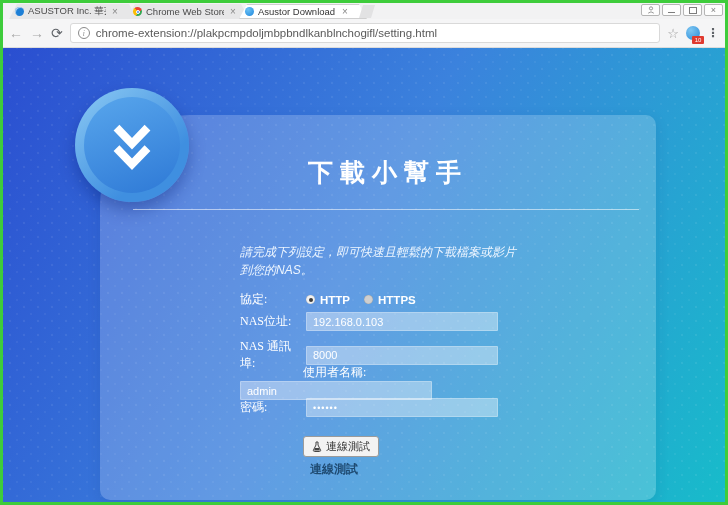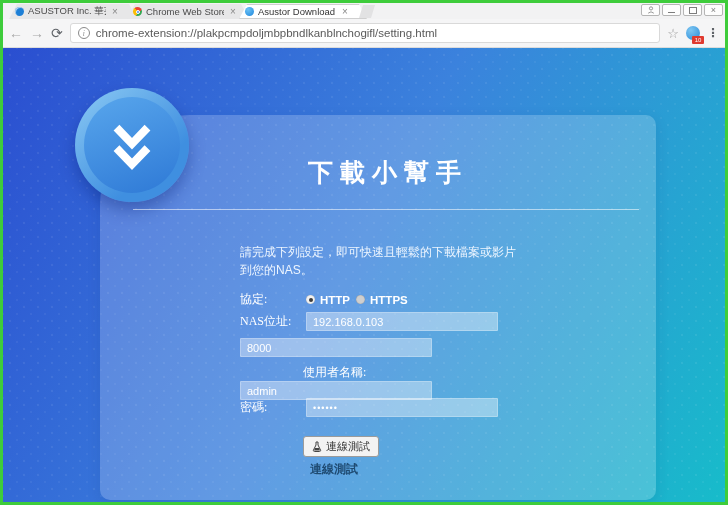--- a/index.html
+++ b/index.html
@@ -40,26 +40,26 @@
     background:
       radial-gradient(rgba(255,255,255,0.07) 1px, transparent 1.6px) 0 0/14px 14px,
       radial-gradient(rgba(255,255,255,0.05) 1px, transparent 1.6px) 7px 7px/14px 14px,
       linear-gradient(118deg,#2a4ed0 0%,#3b82dd 48%,#17bcca 100%);
   }
   .card{position:absolute;left:97px;top:67px;width:556px;height:385px;background:rgba(255,255,255,0.20);border-radius:90px 10px 10px 10px;box-shadow:0 4px 14px rgba(0,40,110,0.12);}
   .logo{position:absolute;left:72px;top:40px;width:114px;height:114px;border-radius:50%;background:linear-gradient(140deg,#8ccaf4 0%,#3f8fe0 70%);box-shadow:0 8px 16px rgba(0,25,110,0.35);display:flex;align-items:center;justify-content:center;}
   .logo-inner{width:96px;height:96px;border-radius:50%;background:linear-gradient(160deg,#58a6ec,#2e79d6);display:flex;align-items:center;justify-content:center;}
   .page-title{position:absolute;left:225px;top:108px;width:320px;text-align:center;color:#ffffff;font-size:25px;font-weight:bold;letter-spacing:7px;}
   .divider{position:absolute;left:130px;top:161px;width:506px;height:1px;background:rgba(255,255,255,0.55);}
-  .desc{position:absolute;left:237px;top:195px;width:278px;color:#eef6ff;font-size:12px;line-height:1.5;}
+  .desc{position:absolute;left:237px;top:195px;width:278px;color:#eef6ff;font-size:12px;line-height:1.5;font-style:italic;}
 
   .form-row{position:absolute;left:237px;display:flex;align-items:center;}
   .form-label{width:66px;color:#ffffff;font-size:12px;flex:none;font-family:Liberation Serif, serif;}
   .text-input{width:178px;height:17px;background:rgba(255,255,255,0.38);border:1px solid rgba(255,255,255,0.25);border-radius:1px;color:#ffffff;font-size:11px;padding:0 6px;box-sizing:content-box;font-family:"Liberation Sans",sans-serif;outline:none;}
-  .radio-group{display:flex;align-items:center;gap:6px;}
+  .radio-group{display:flex;align-items:center;gap:14px;}
   .radio-opt{display:flex;align-items:center;gap:5px;color:#ffffff;font-size:11.5px;font-weight:bold;}
   .radio-circle{width:9px;height:9px;border-radius:50%;background:#f2f2f2;box-shadow:inset 0 0 1px rgba(0,0,0,.4);position:relative;}
   .radio-circle.checked::after{content:'';position:absolute;left:2.5px;top:2.5px;width:4px;height:4px;border-radius:50%;background:#3a3a3a;}
   .radio-circle.unchecked{background:#cfcfcf;}
 
   .btn-row{position:absolute;left:300px;top:388px;display:flex;gap:8px;}
   .btn{height:19px;padding:0 8px;background:#f3f3f3;border:1px solid #9b9b9b;border-radius:3px;display:flex;align-items:center;gap:4px;font-size:11px;color:#333;}
   .status-text{position:absolute;left:307px;top:413px;font-size:12px;color:#1f4b72;font-weight:bold;}
 </style>
 </head>
@@ -147,20 +147,21 @@
         </span>
       </div>
     </div>
 
     <div class="form-row" style="top:264px;">
       <span class="form-label">NAS位址:</span>
       <input class="text-input" type="text" value="192.168.0.103" style="">
     </div>
 
     <div class="form-row" style="top:290px;">
+      <span class="form-label">NAS 通訊埠:</span>
       <input class="text-input" type="text" value="8000" style="">
     </div>
 
     <div class="form-row" style="top:316px;flex-direction:column;">
       <span class="form-label">使用者名稱:</span>
       <input class="text-input" type="text" value="admin" style="">
     </div>
 
     <div class="form-row" style="top:350px;">
       <span class="form-label">密碼:</span>

